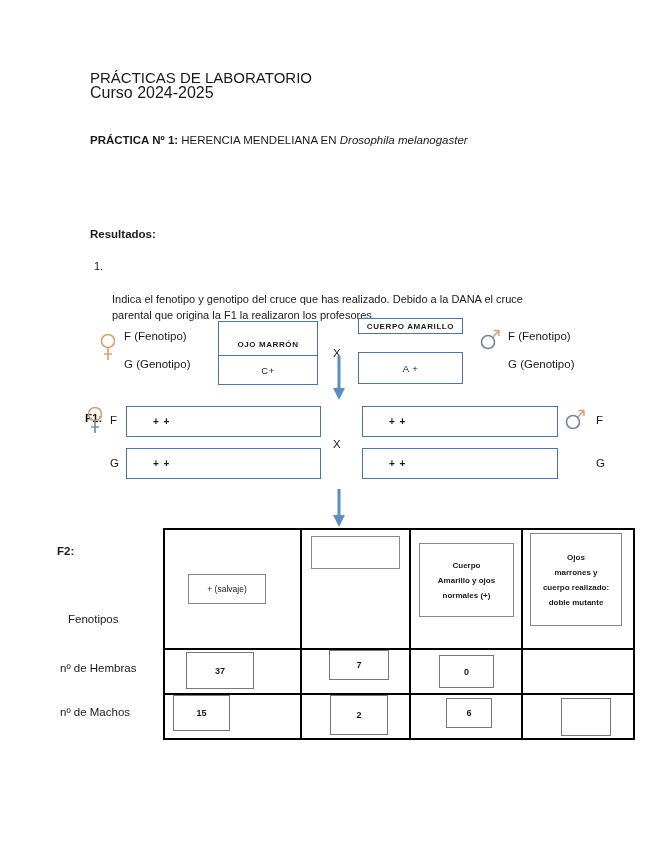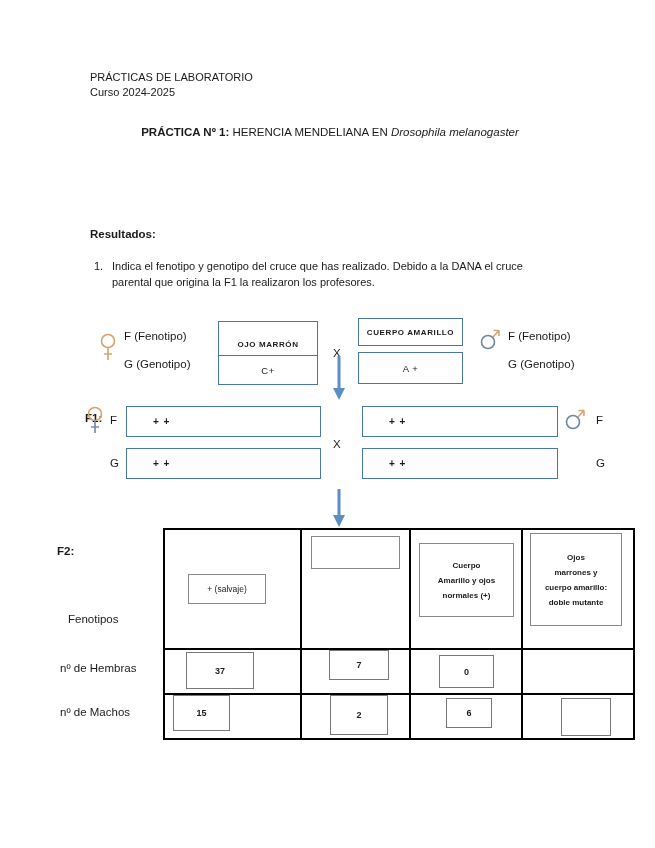--- a/index.html
+++ b/index.html
@@ -29,39 +29,38 @@
     top: 70px;
     width: 480px;
   }
   .doc-title {
     font-size: 13.5px;
     font-weight: bold;
     letter-spacing: 0.1px;
     line-height: 16px;
   }
   .doc-sub {
-    font-size: 11px;
+    font-size: 15px;
     line-height: 15px;
   }
   .doc-course {
-    font-size: 11px;
+    font-size: 16px;
     line-height: 15px;
   }
   .id-block {
     margin-top: 14px;
   }
   .id-line {
     font-size: 11.5px;
     line-height: 16px;
   }
   .practica {
-    margin-top: 24px;
+    margin-top: 32px;
     font-size: 11.5px;
     line-height: 16px;
-    text-align: center;
   }
   .practica b { font-weight: bold; }
   .practica i { font-style: italic; }
 
   
   .resultados-title {
     position: absolute;
     left: 90px;
     top: 228px;
     font-size: 11.5px;
@@ -78,21 +77,21 @@
     font-size: 11px;
     line-height: 16px;
   }
   .q-num {
     width: 22px;
     flex: 0 0 22px;
     text-align: left;
     padding-left: 4px;
     box-sizing: border-box;
   }
-  .q-text { flex: 1; }
+  .q-text { flex: 1; margin-top: 33px; }
 
   
   .cross {
     position: absolute;
     left: 0;
     top: 312px;
     width: 655px;
     height: 80px;
   }
 
@@ -262,21 +261,21 @@
 
     <div class="bluebox" style="left:218px; top:9px; width:100px; height:46px;">
       <span>OJO MARRÓN</span>
     </div>
     <div class="bluebox geno" style="left:218px; top:43px; width:100px; height:30px;">
       <span>C+</span>
     </div>
 
     <div class="xmark" style="left:333px; top:35px;">X</div>
 
-    <div class="bluebox" style="left:358px; top:6px; width:105px; height:28px;">
+    <div class="bluebox" style="left:358px; top:6px; width:105px; height:16px;">
       <span>CUERPO AMARILLO</span>
     </div>
     <div class="bluebox geno" style="left:358px; top:40px; width:105px; height:32px;">
       <span>A +</span>
     </div>
 
     <div class="sym" style="left:480px; top:14px;">
       <svg width="22" height="26" viewBox="0 0 22 26">
         <circle cx="8" cy="16" r="6.5" fill="none" stroke="#6d86a8" stroke-width="1.6"></circle>
         <line x1="12.8" y1="11.2" x2="19" y2="4.5" stroke="#d9a06a" stroke-width="1.6"></line>
@@ -372,21 +371,21 @@
               <span class="ln">Amarillo y ojos</span>
               <span class="ln">normales (+)</span>
             </span>
           </div>
         </td>
         <td class="pheno-cell" style="width:110px;">
           <div class="inner-box" style="left:7px; top:3px; width:92px; height:93px;">
             <span class="txt pheno-multiline">
               <span class="ln">Ojos</span>
               <span class="ln">marrones y</span>
-              <span class="ln">cuerpo amarillo:</span>
+              <span class="ln">cuerpo realizado:</span>
               <span class="ln">doble mutante</span>
             </span>
           </div>
         </td>
       </tr>
 
       <tr>
         <td class="num-cell">
           <div class="num-box" style="left:21px; top:2px; width:68px; height:37px;">
             <span>37</span>

